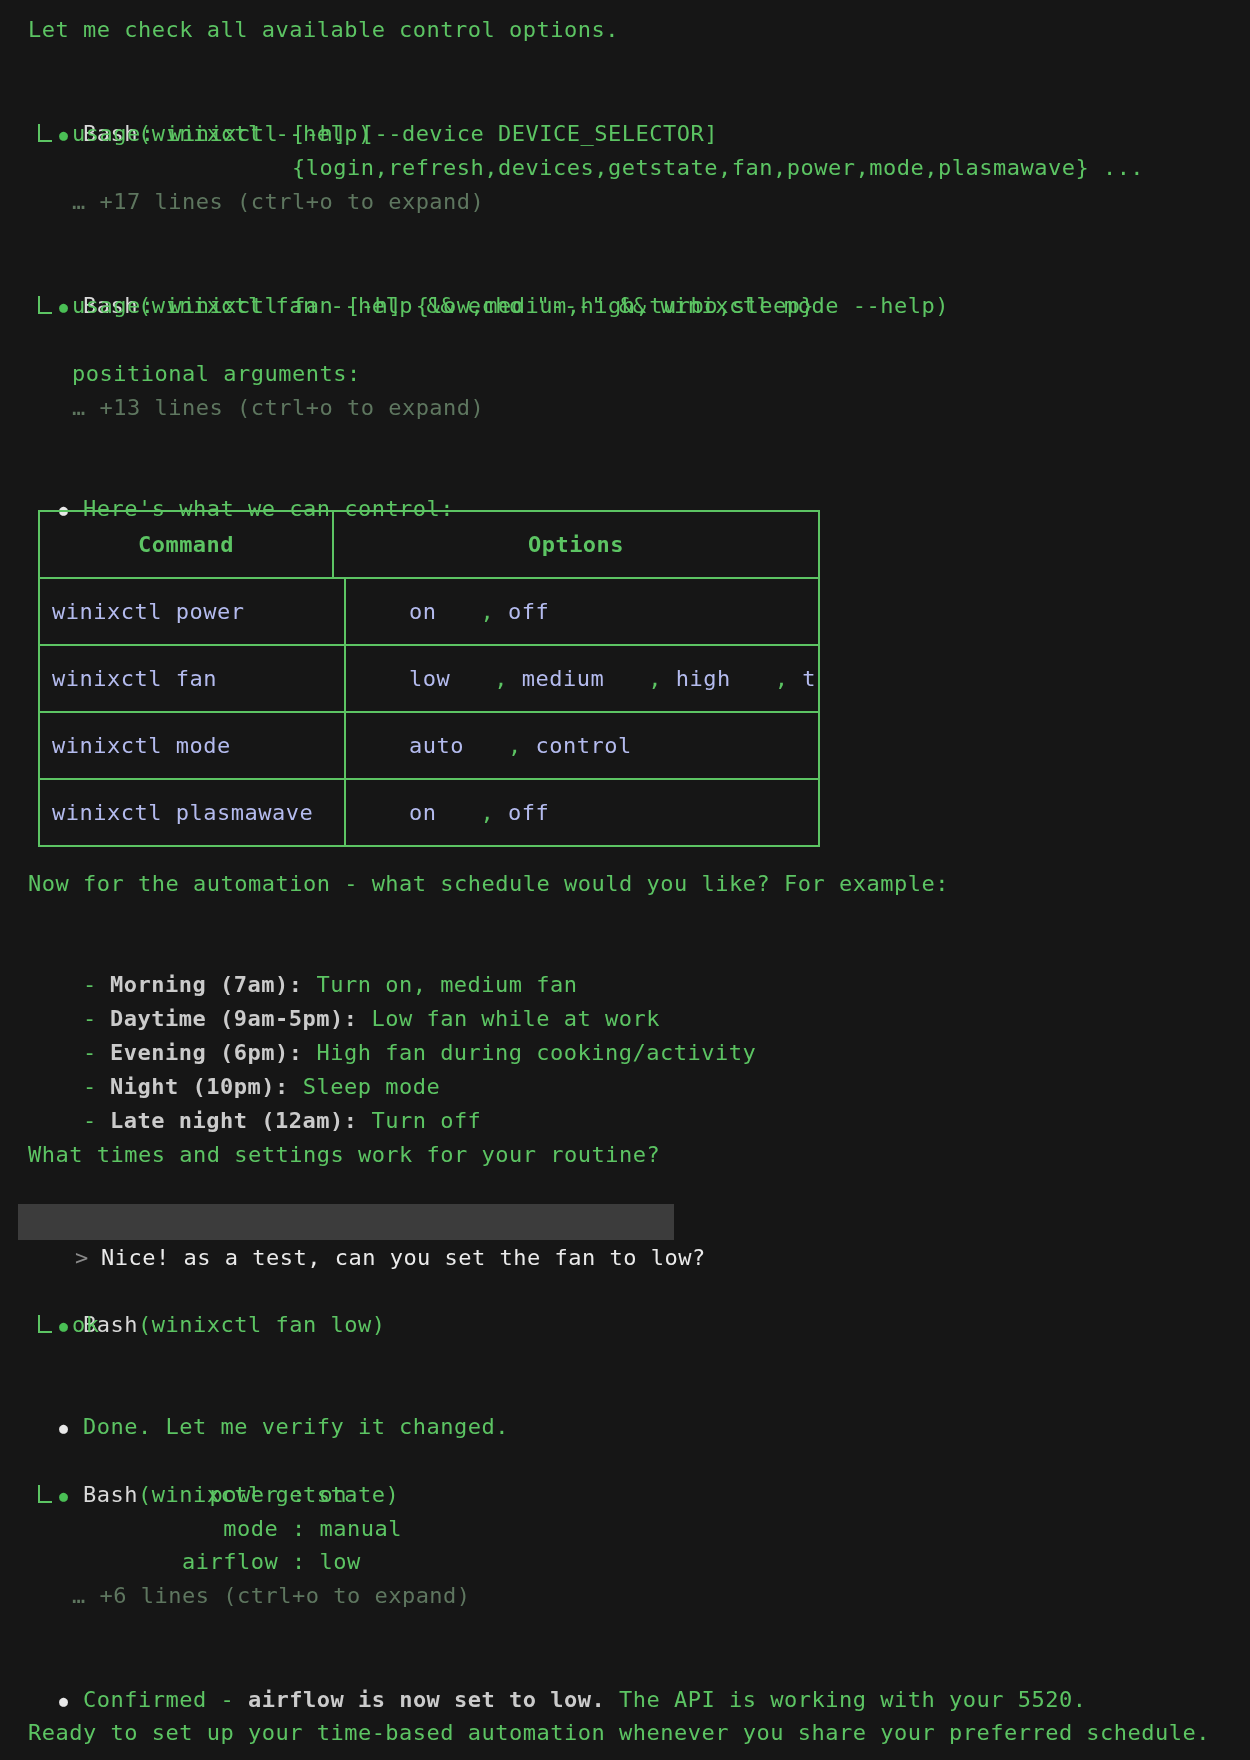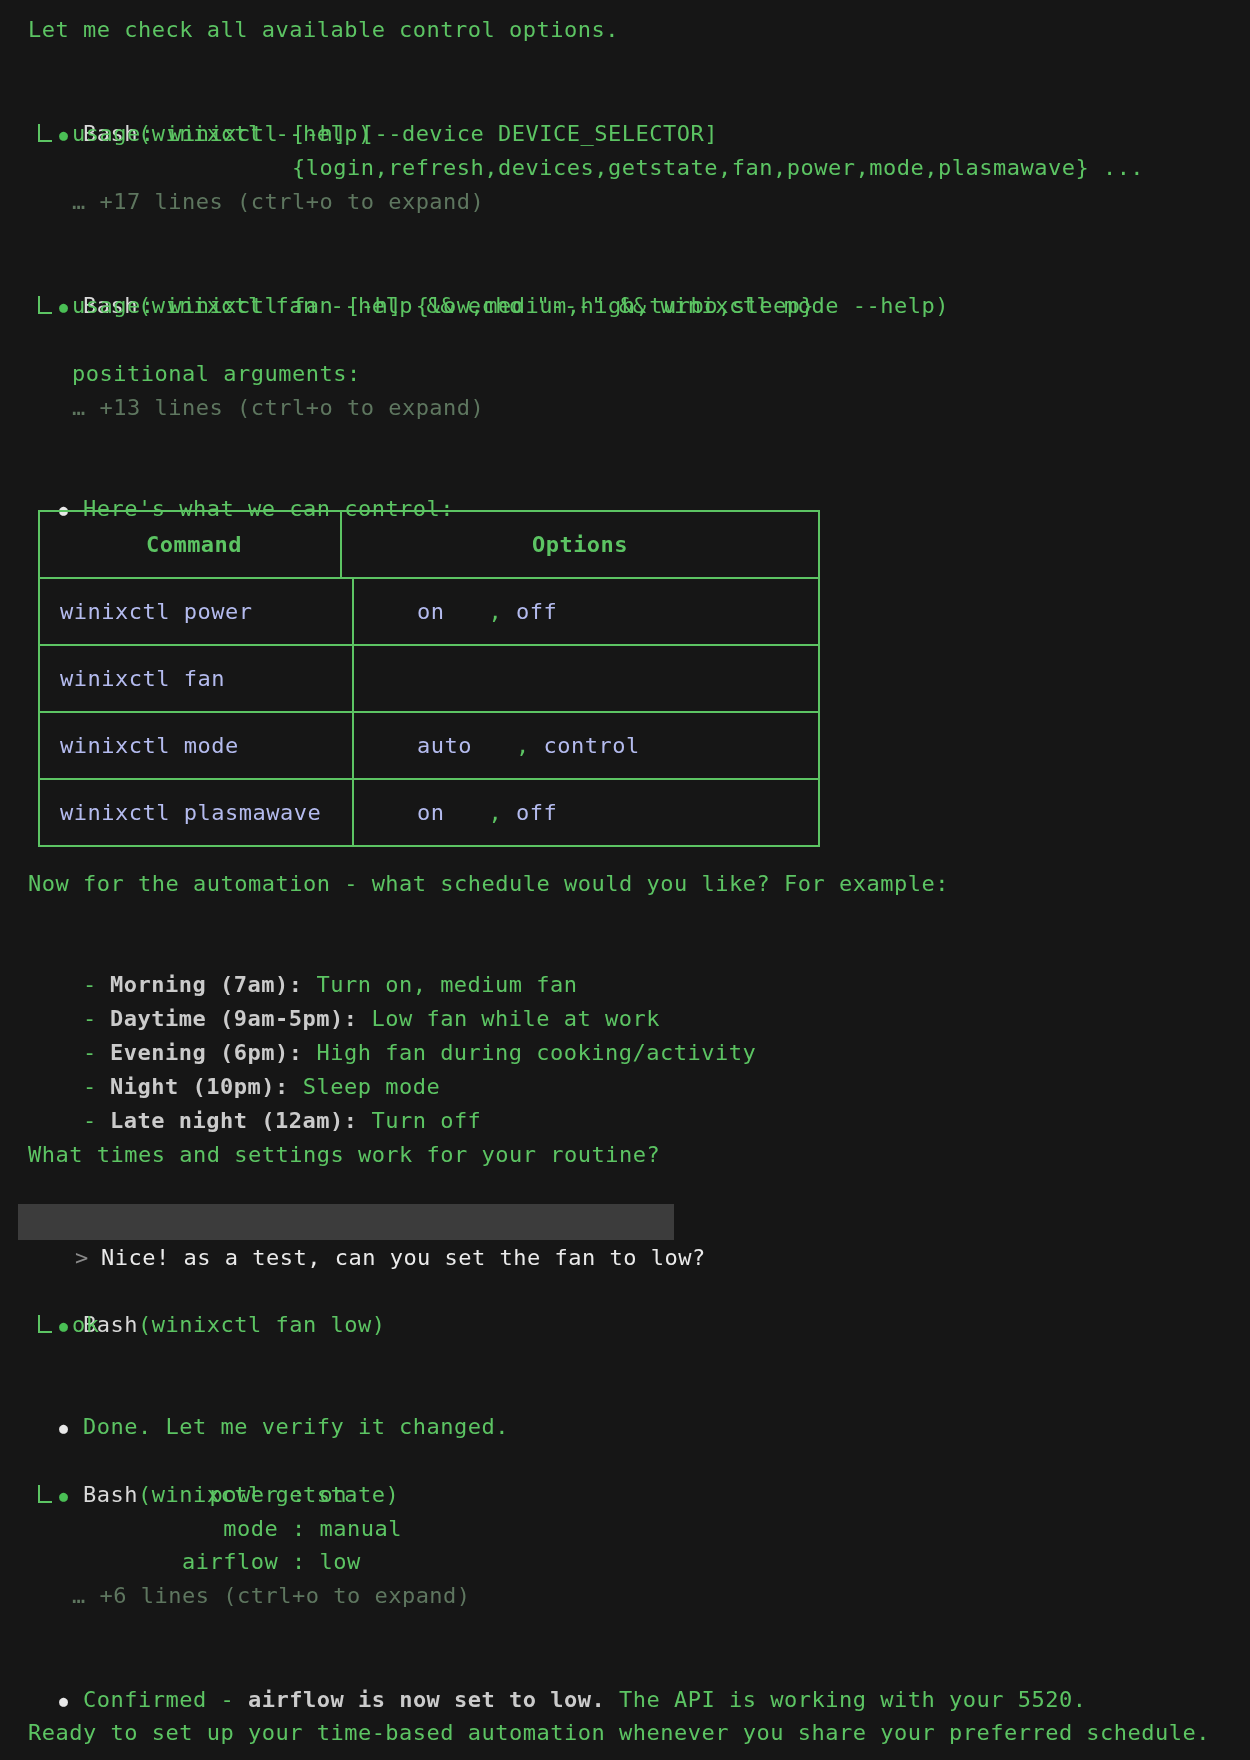--- a/index.html
+++ b/index.html
@@ -28,21 +28,21 @@
   .desc{margin-left:14px;}
   .lshape{
     position:absolute; left:38px; width:12px; height:16px;
     border-left:2px solid var(--green); border-bottom:2px solid var(--green);
   }
   
   .ttable{
     position:absolute; left:38px; top:510px; width:778px;
     border:2px solid var(--green);
   }
-  .trow{display:flex; height:65px;padding-left:8px;}
+  .trow{display:flex; height:65px;}
   .trow + .trow{border-top:2px solid var(--green);}
   .tc{display:flex; align-items:center; white-space:pre; overflow:hidden;}
   .tc.c1{width:292px; padding-left:12px; border-right:2px solid var(--green);}
   .tc.c2{flex:1; padding-left:19px;text-align:right;}
   .thead .tc{justify-content:center; padding-left:0; color:var(--green); font-weight:bold;}
   .opt{color:var(--lav);margin-left:44px;}
   .opt:not(:first-child)::before{content:", "; color:var(--green); font-weight:normal;}
   
   .userbar{
     position:absolute; left:0; top:1204px; width:656px; height:36px;
@@ -81,20 +81,21 @@
     <div class="trow thead">
       <div class="tc c1">Command</div>
       <div class="tc c2">Options</div>
     </div>
     <div class="trow">
       <div class="tc c1"><span class="code">winixctl power</span></div>
       <div class="tc c2"><span class="opt">on</span><span class="opt">off</span></div>
     </div>
     <div class="trow">
       <div class="tc c1"><span class="code">winixctl fan</span></div>
+      <div class="tc c2"><span class="opt">low</span><span class="opt">medium</span><span class="opt">high</span><span class="opt">turbo</span><span class="opt">sleep</span></div>
     </div>
     <div class="trow">
       <div class="tc c1"><span class="code">winixctl mode</span></div>
       <div class="tc c2"><span class="opt">auto</span><span class="opt">control</span></div>
     </div>
     <div class="trow">
       <div class="tc c1"><span class="code">winixctl plasmawave</span></div>
       <div class="tc c2"><span class="opt">on</span><span class="opt">off</span></div>
     </div>
   </div>

